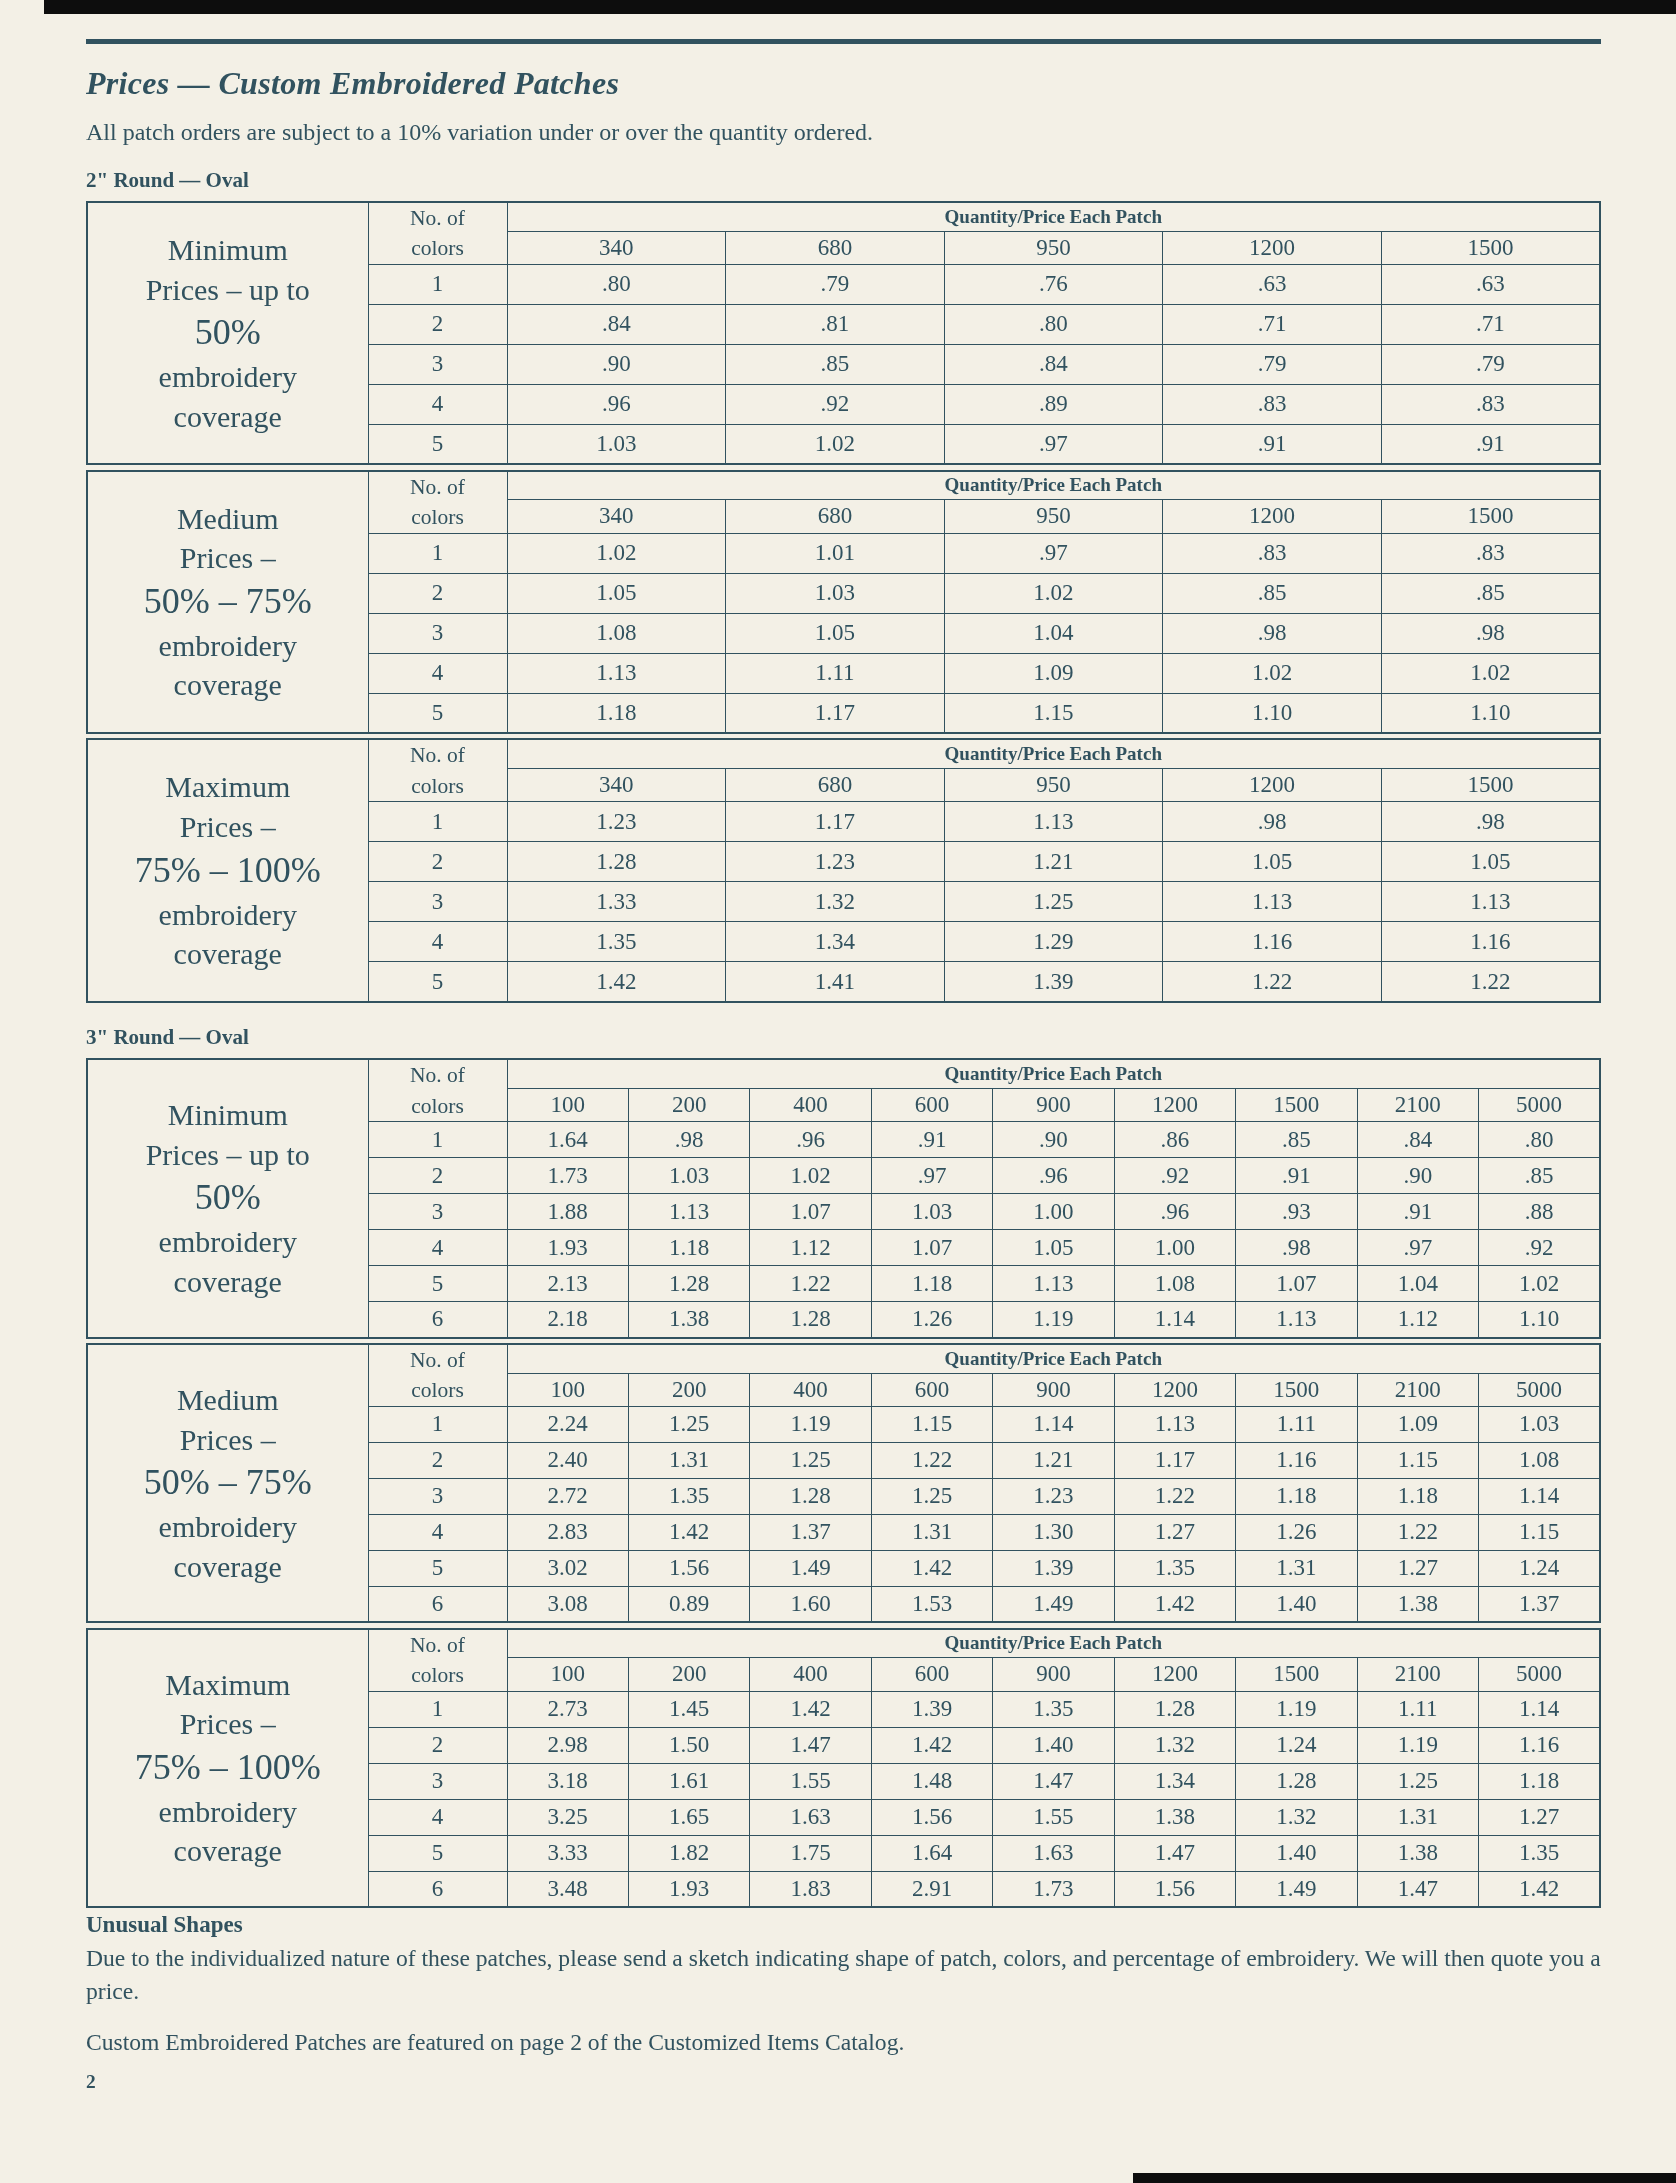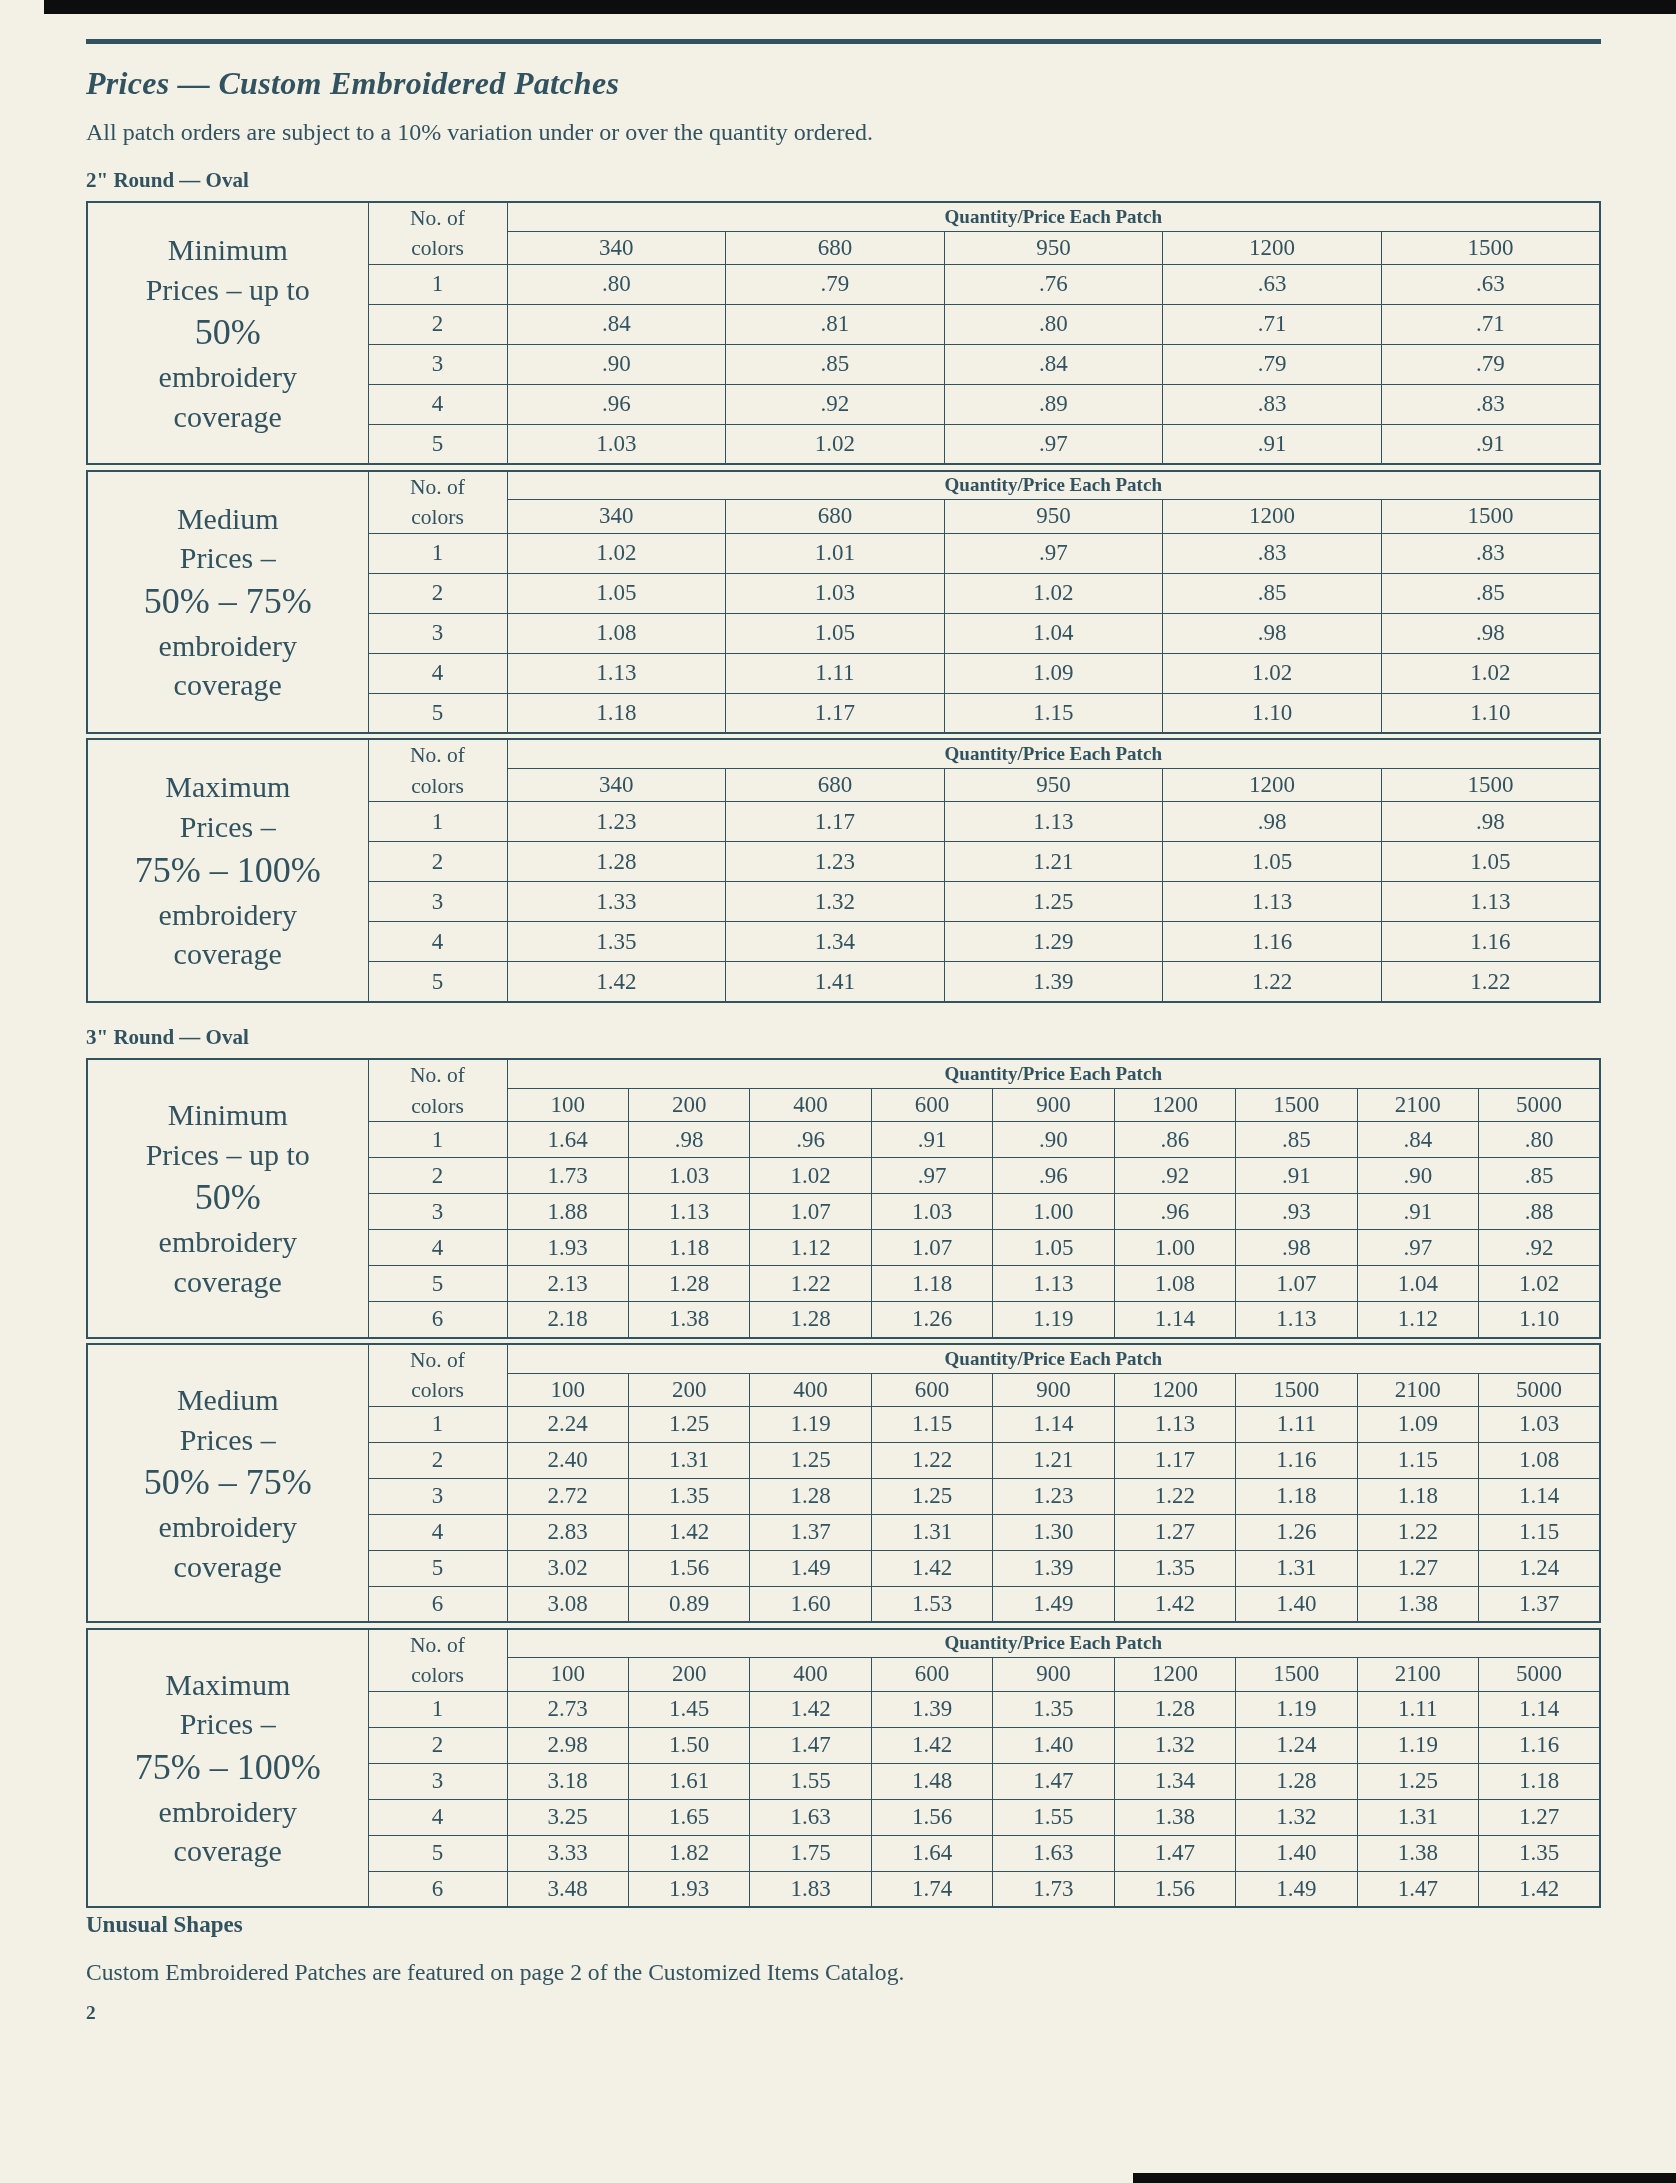--- a/index.html
+++ b/index.html
@@ -640,33 +640,34 @@
               <td class="price-cell">1.47</td>
               <td class="price-cell">1.40</td>
               <td class="price-cell">1.38</td>
               <td class="price-cell">1.35</td>
             </tr>
             <tr>
               <td class="num-cell">6</td>
               <td class="price-cell">3.48</td>
               <td class="price-cell">1.93</td>
               <td class="price-cell">1.83</td>
-              <td class="price-cell">1.74</td>
+              <td class="price-cell">2.91</td>
               <td class="price-cell">1.73</td>
               <td class="price-cell">1.56</td>
               <td class="price-cell">1.49</td>
               <td class="price-cell">1.47</td>
               <td class="price-cell">1.42</td>
             </tr>
           </tbody>
         </table>
       </div>
 
     <div class="footer">
       <h3 class="footer-heading">Unusual Shapes</h3>
+      <p class="footer-body">Due to the individualized nature of these patches, please send a sketch indicating shape of patch, colors, and percentage of embroidery. We will then quote you a price.</p>
       <p class="footer-note">Custom Embroidered Patches are featured on page 2 of the Customized Items Catalog.</p>
       <div class="page-number">2</div>
     </div>
   </div>
 
   <div class="scan-bar bottom"></div>
 </div>
 
 
 </body></html>

